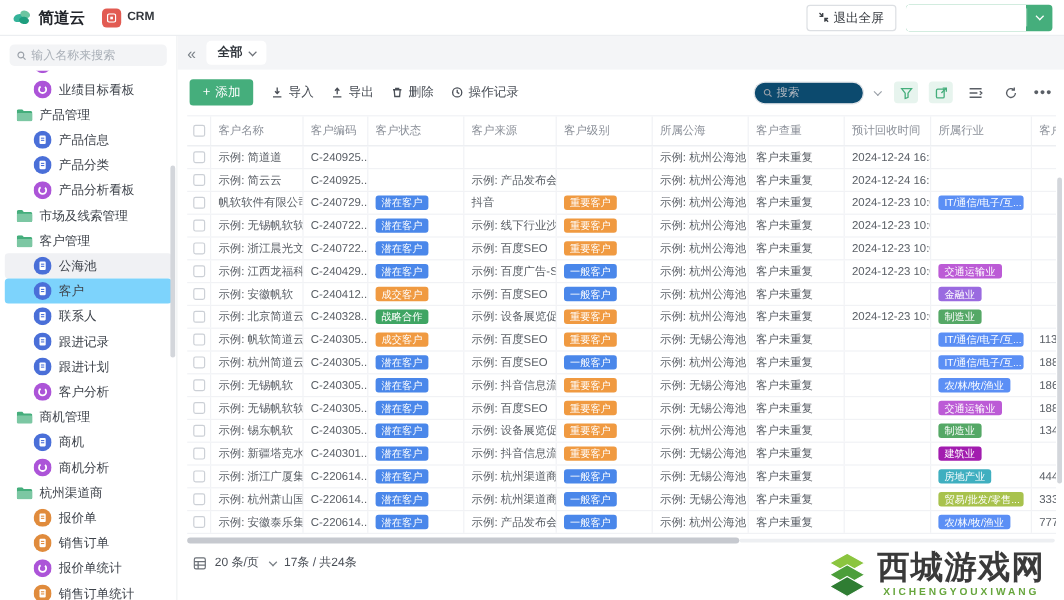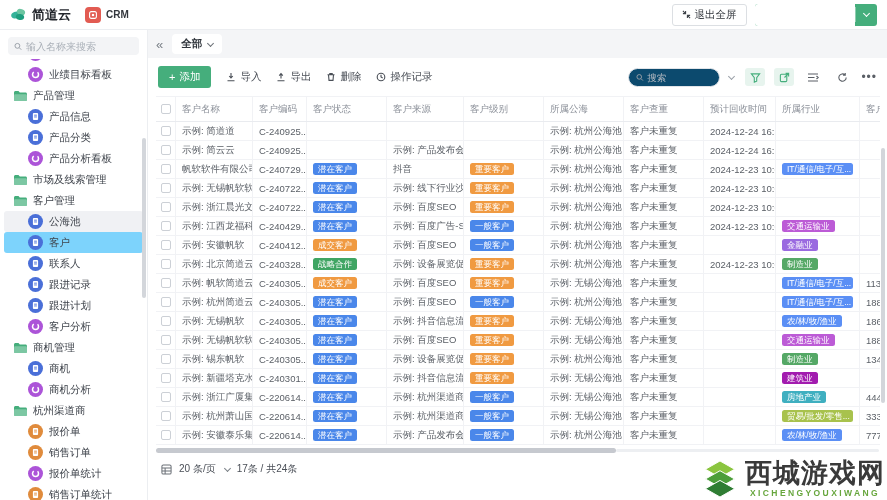--- a/index.html
+++ b/index.html
@@ -77,21 +77,21 @@
   
   .hscroll{position:relative;height:5px;margin:3px 8px 0;flex:none;}
   .hscroll .thumb{position:absolute;left:0;top:0;height:5px;width:460px;border-radius:3px;background:#c6c9cf;cursor:pointer;}
   .hscroll .track{position:absolute;left:460px;right:0;top:1px;height:3px;border-radius:2px;background:#edeff2;}
   .vscroll{position:absolute;right:2px;top:118px;width:4px;height:255px;border-radius:2px;background:#d3d6db;cursor:pointer;z-index:2;}
   .footer{height:32px;display:flex;align-items:center;padding:0 13px;gap:7px;font-size:10px;color:#4a4f57;flex:none;}
   .footer .chev{color:#7a8087;margin-left:2px;}
   .footer .total{}
 
   
-  .watermark{position:absolute;right:2px;bottom:2px;display:flex;align-items:center;gap:3px;z-index:6;background:transparent;}
+  .watermark{position:absolute;right:16px;bottom:2px;display:flex;align-items:center;gap:3px;z-index:6;background:transparent;}
   .wm-txt{display:flex;flex-direction:column;align-items:center;}
   .wm-title{font-size:27px;font-weight:bold;color:#3a3a3a;letter-spacing:1px;line-height:1.05;font-family:"Liberation Serif","DejaVu Serif",serif;}
   .wm-sub{font-size:8.5px;color:#67a63d;letter-spacing:2.4px;font-weight:bold;margin-top:1px;}
 </style>
 </head>
 <body>
 
 <div class="topbar">
   <div class="logo">
     <svg width="17" height="15" viewBox="0 0 17 15">

